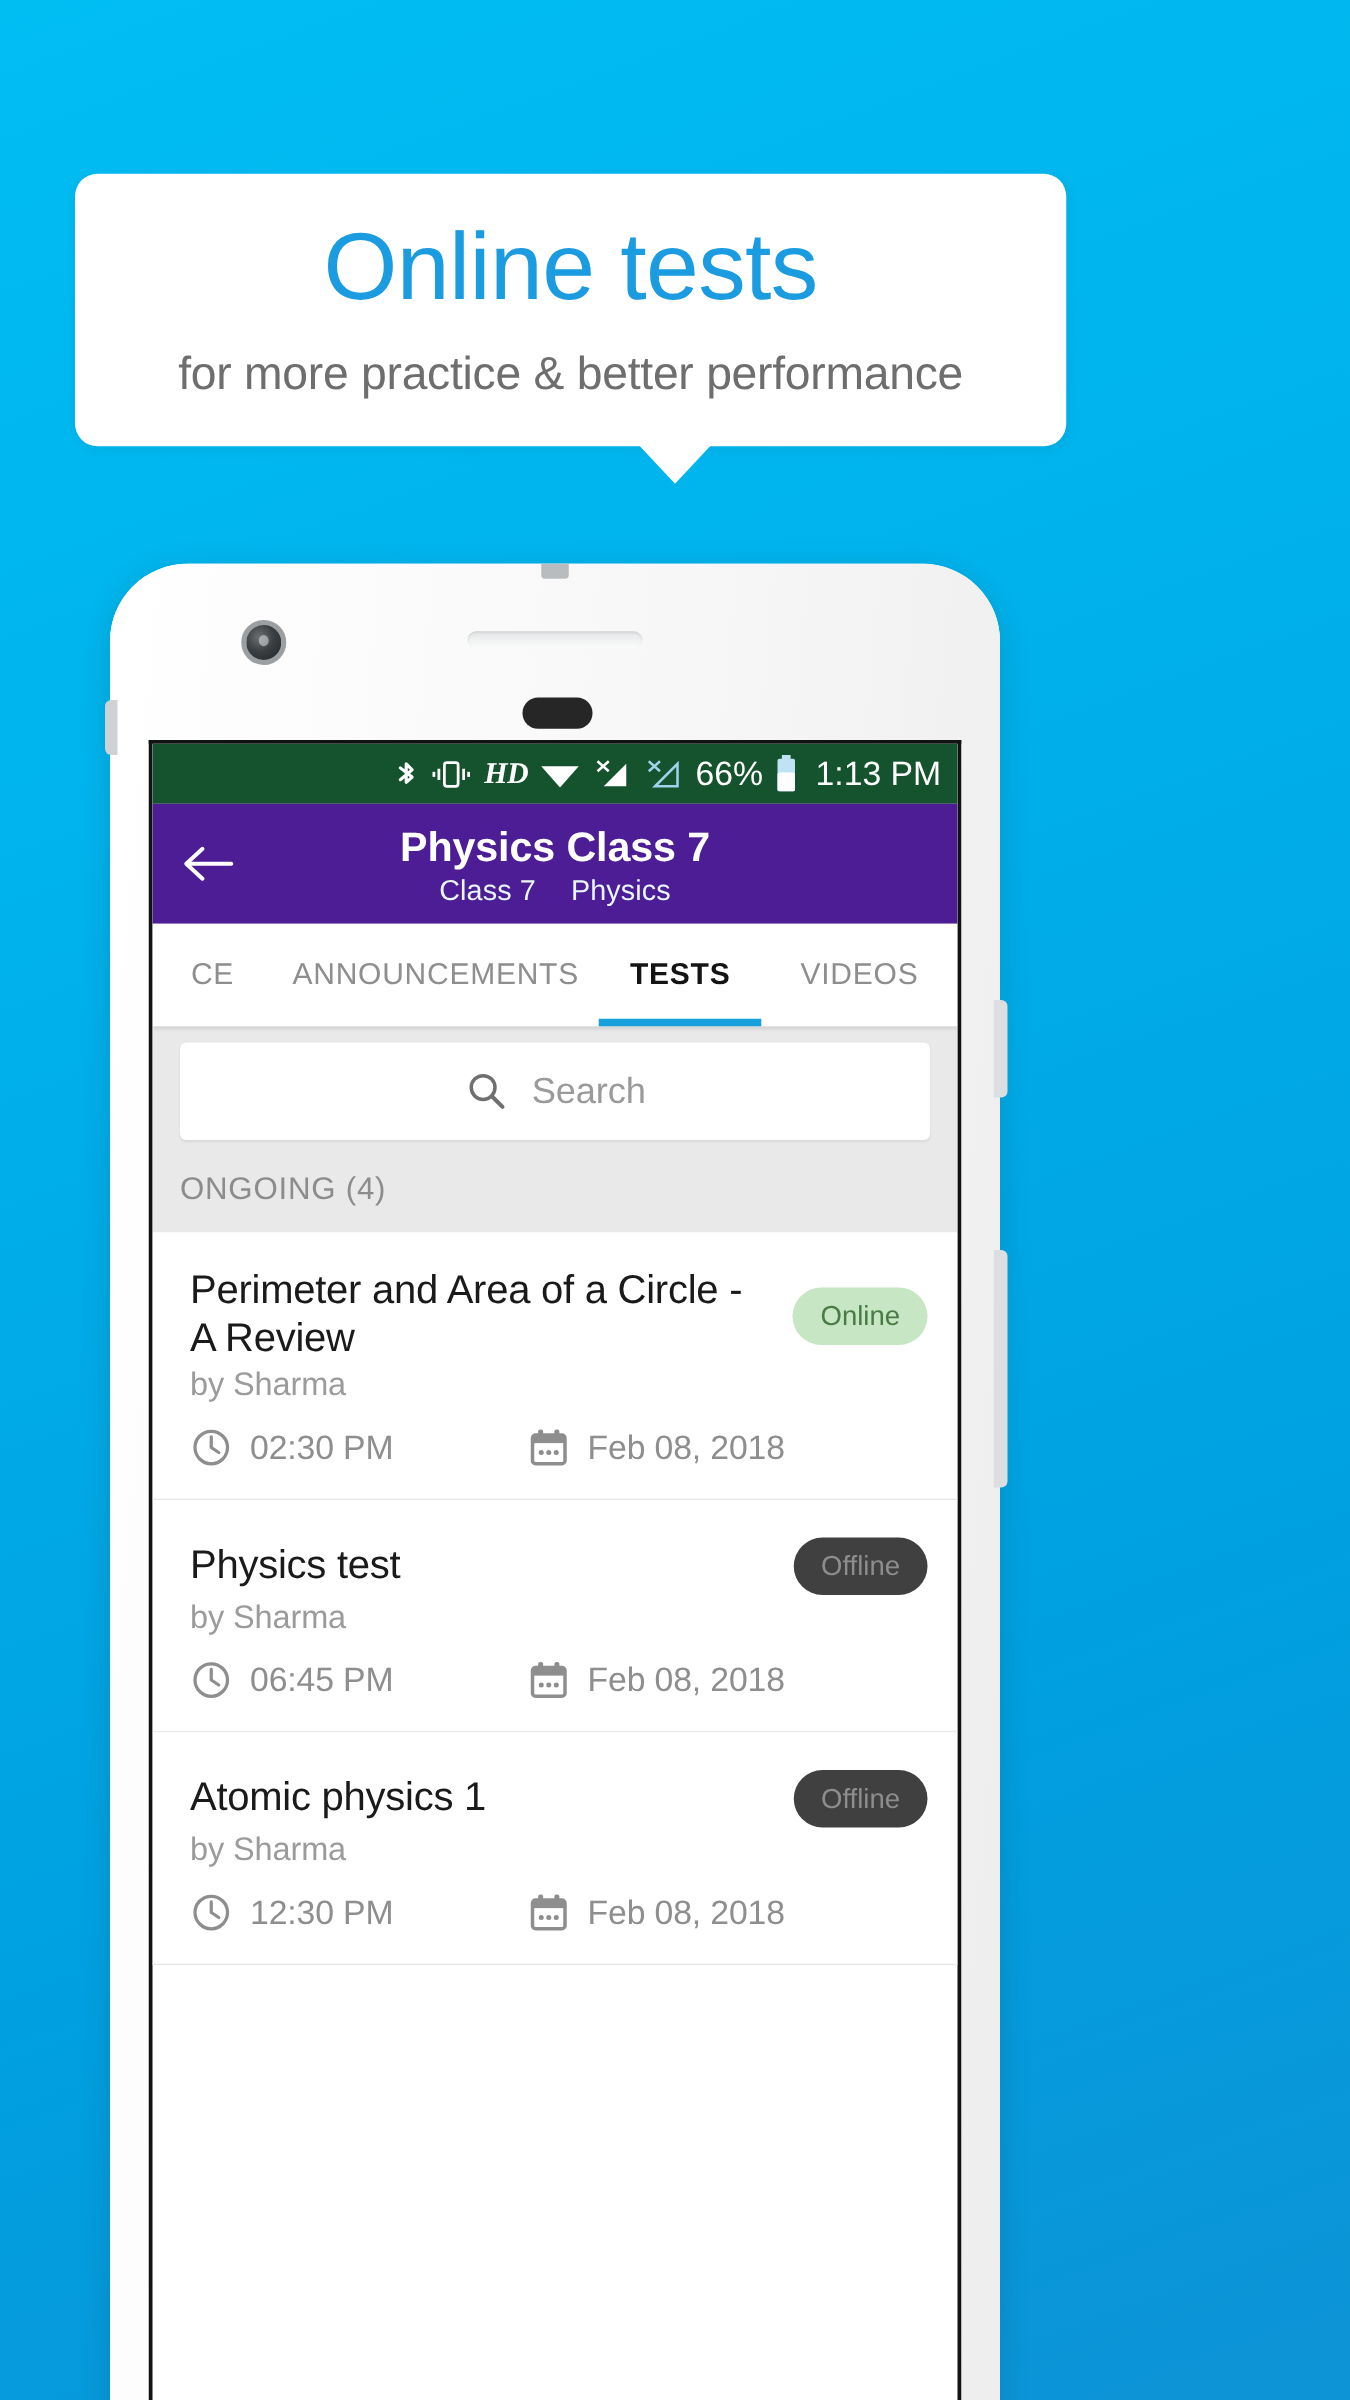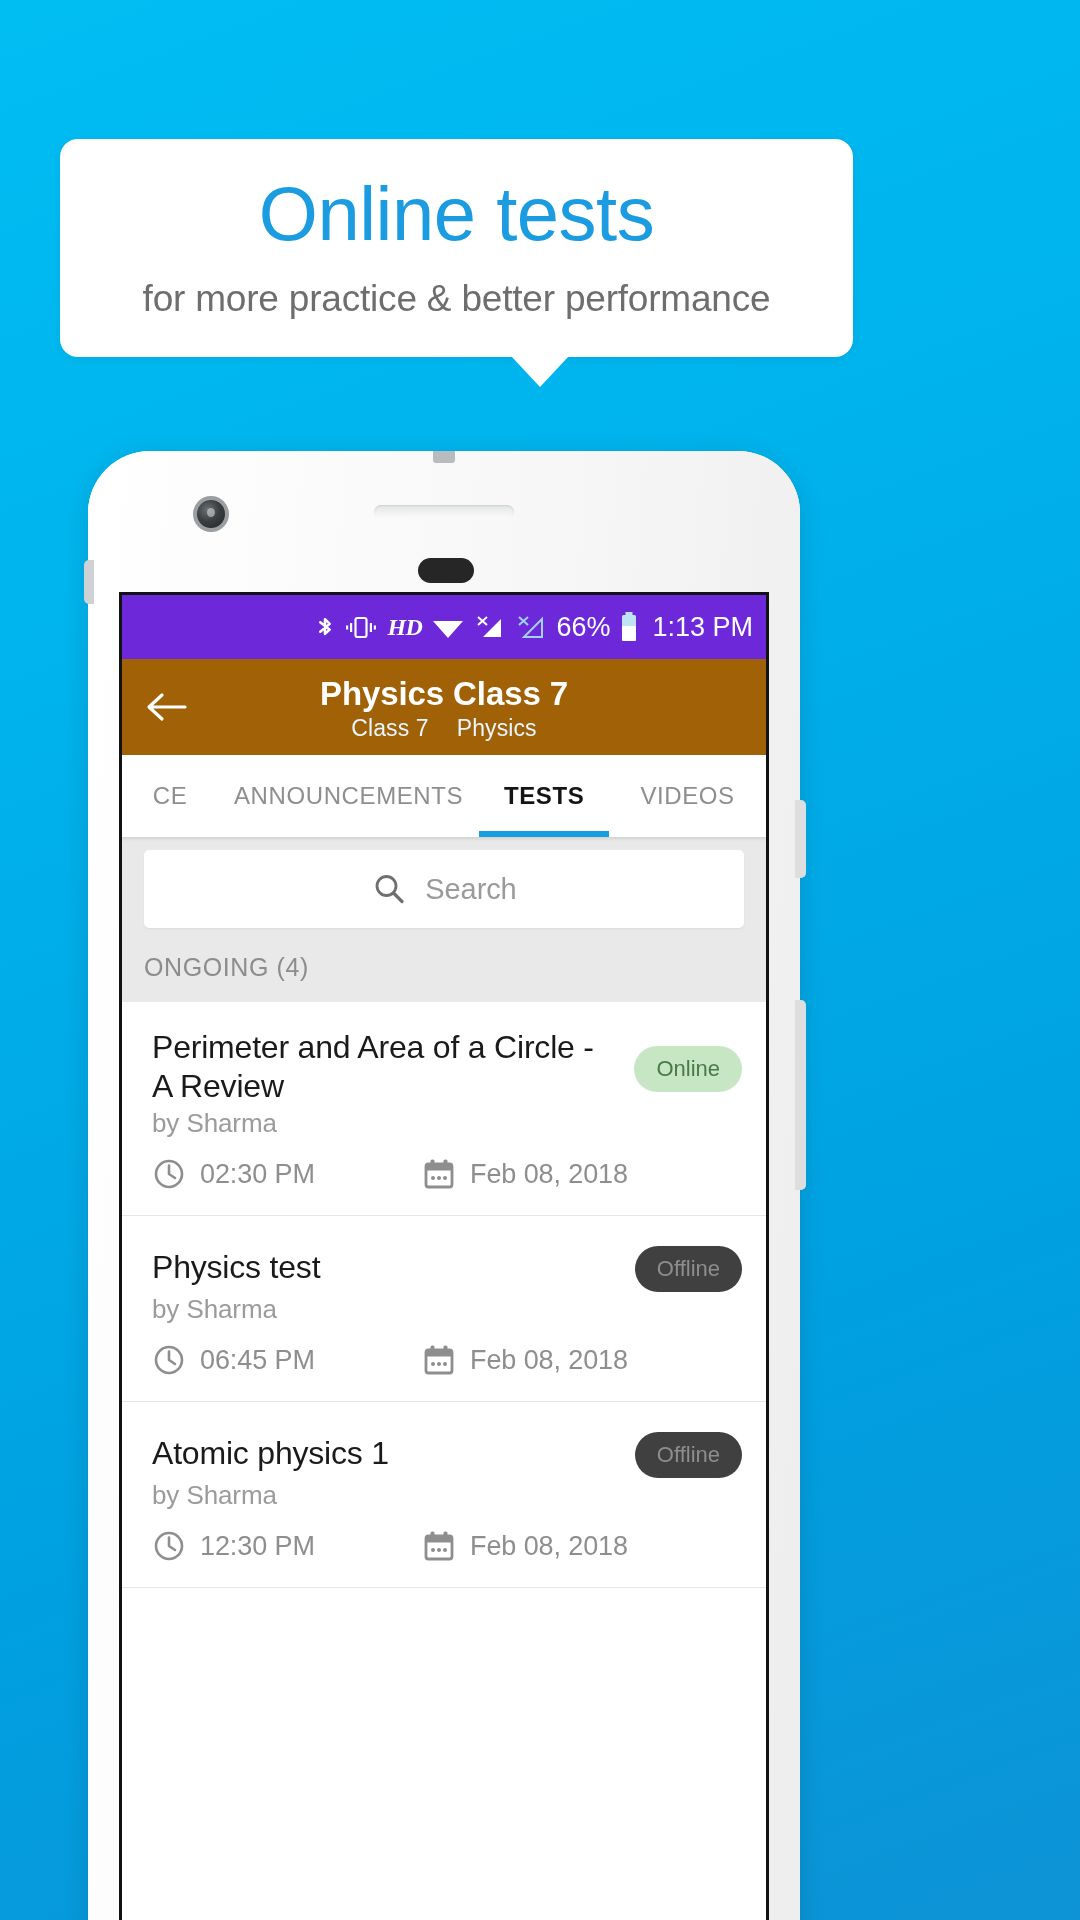--- a/index.html
+++ b/index.html
@@ -135,42 +135,42 @@
     left: 119px; top: 592px;
     width: 650px; height: 1328px;
     background: #ffffff;
     overflow: hidden;
     border: 3px solid #111214;
     border-bottom: none;
   }
 
   
   .statusbar {
-    height: 64px;
-    background: #6d28d9;
+    height: 48px;
+    background: #14532d;
     display: flex;
     align-items: center;
     justify-content: flex-end;
     padding-right: 13px;
     color: #ffffff;
     gap: 9px;
   }
   .sb-icon { display: flex; align-items: center; }
   .sb-hd {
     font-size: 24px; font-weight: 700; font-style: italic;
     font-family: "Liberation Serif", serif;
     letter-spacing: -0.5px;
   }
   .sb-pct { font-size: 27px; font-weight: 400; letter-spacing: 0px; }
   .sb-time { font-size: 27px; font-weight: 400; margin-left: 4px; }
 
   
   .appbar {
     height: 96px;
-    background: #a16207;
+    background: #4c1d95;
     position: relative;
     display: flex;
     align-items: center;
   }
   .back-arrow {
     position: absolute;
     left: 22px; top: 50%;
     transform: translateY(-50%);
     width: 46px; height: 46px;
     display: flex; align-items: center; justify-content: center;

